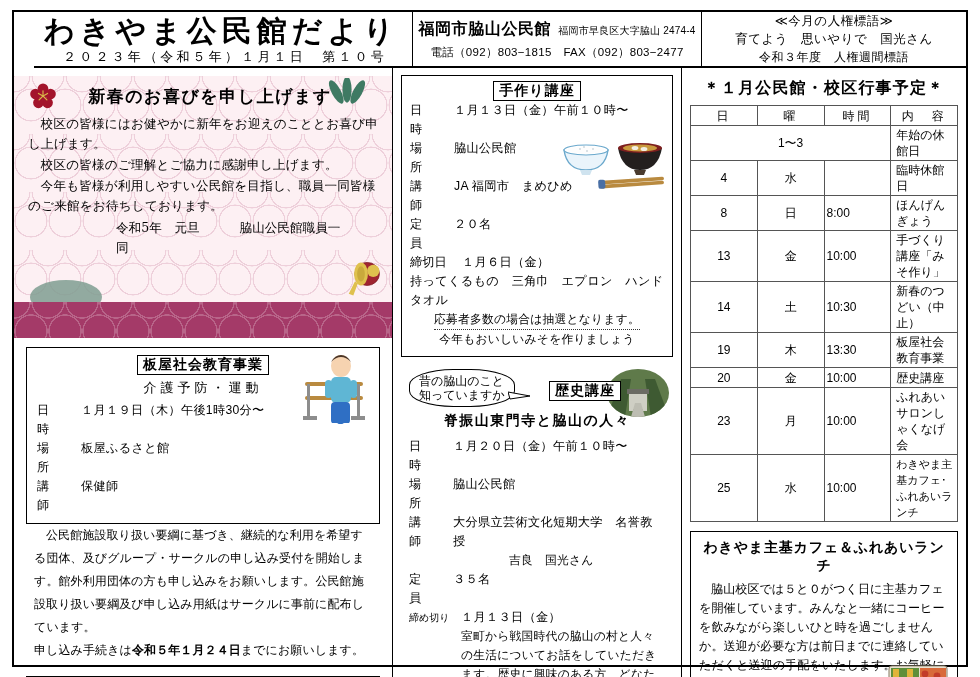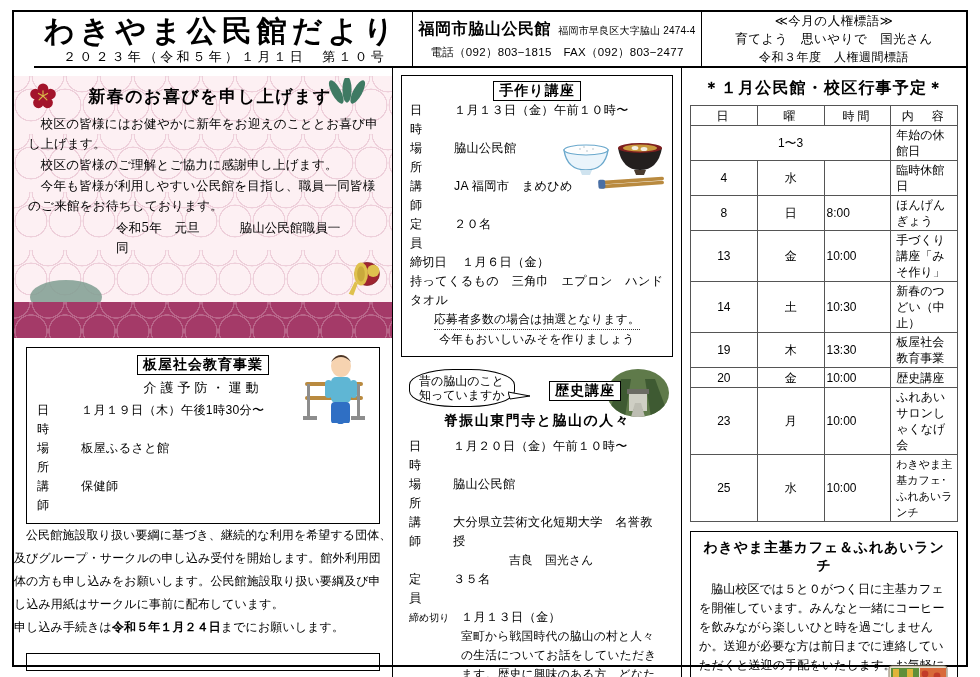--- a/index.html
+++ b/index.html
@@ -111,21 +111,21 @@
   .sub-center{text-align:center;font-size:15px;font-weight:bold;letter-spacing:1.5px;margin:3px 0 5px;}
 
   
   .itaya{position:relative;border:1px solid #000;margin:9px 12px 0 12px;padding:7px 10px 8px;min-height:92px;}
   .itaya .t-wrap{text-align:center;}
   .itaya .sub{text-align:center;font-size:13px;letter-spacing:4px;margin:4px 0 4px 0;}
   .itaya svg{position:absolute;right:6px;top:4px;}
   .notice-title{
     text-align:center;font-size:15px;font-weight:bold;letter-spacing:.8px;margin:12px 0 8px;
   }
-  .notice-body{padding:0 0;}
+  .notice-body{padding:0 20px;}
   .notice-body p{font-size:12px;line-height:23px;letter-spacing:.1px;margin:0;text-indent:1em;}
   .notice-body p.last{text-indent:0;}
   .bold{font-weight:bold;}
   .cancel-box{border:1px solid #000;margin:14px 12px 0 12px;padding:6px 10px 10px;}
 
   
   .miso{border:1px solid #000;margin:7px 8px 0 8px;padding:5px 8px 7px;position:relative;min-height:168px;}
   .miso .underline{border-bottom:1px dotted #333;display:inline-block;}
   .miso-art{position:absolute;right:4px;top:60px;}
   .bowl-note{text-align:center;font-size:11.8px;line-height:19px;letter-spacing:.2px;}

